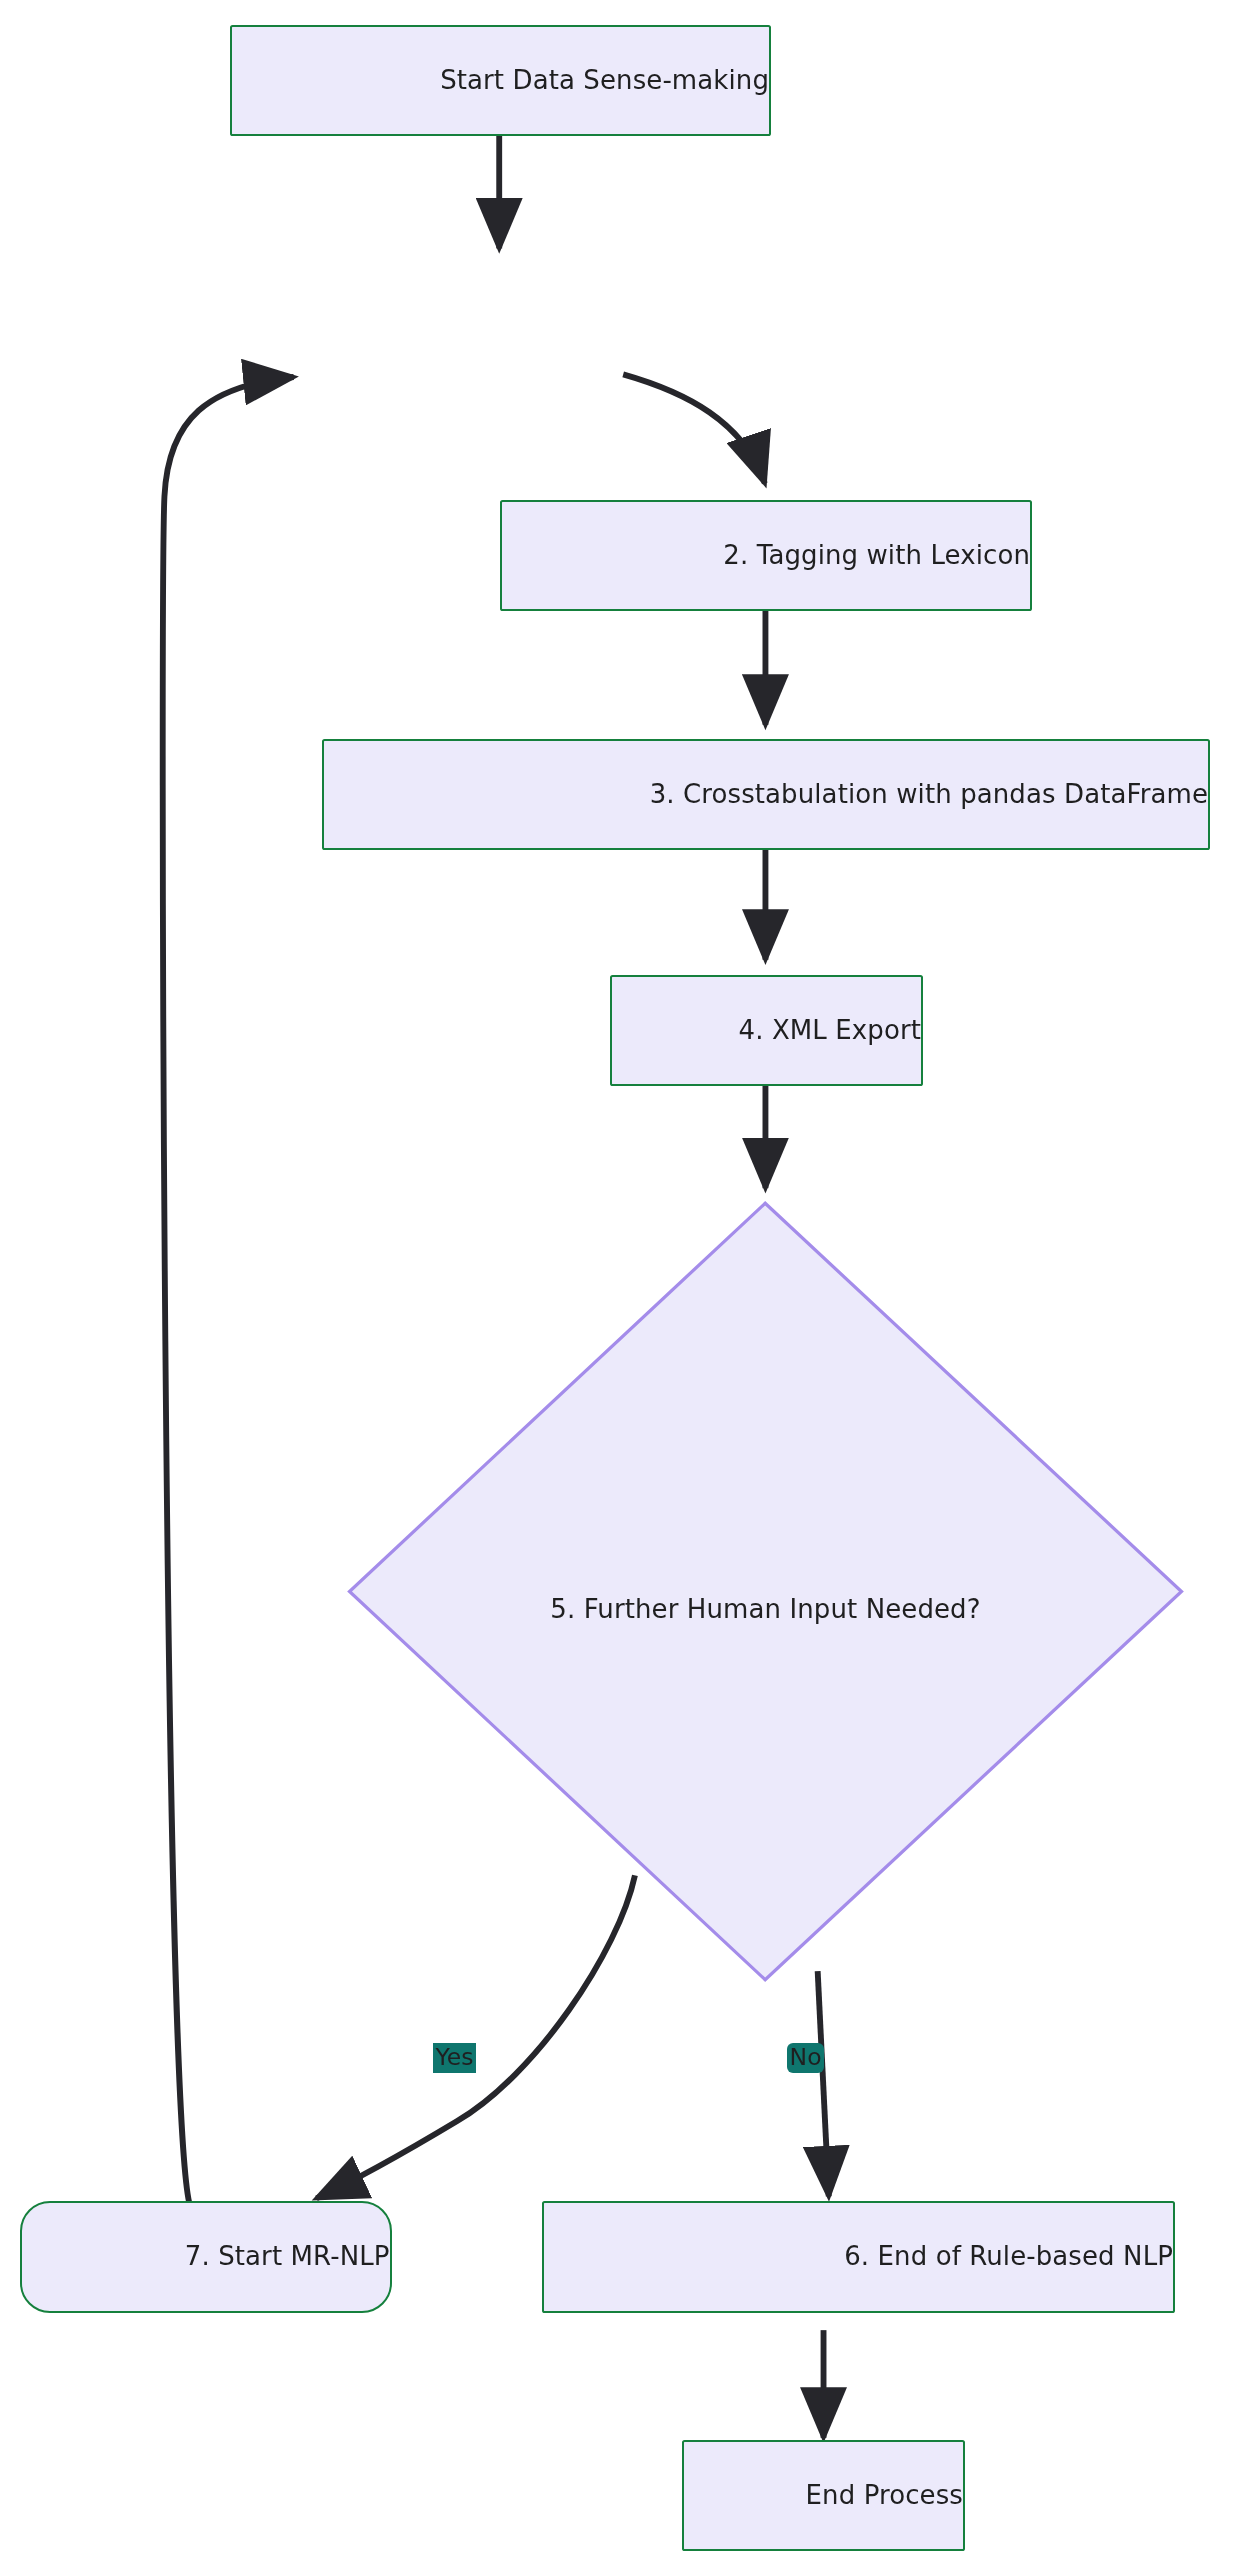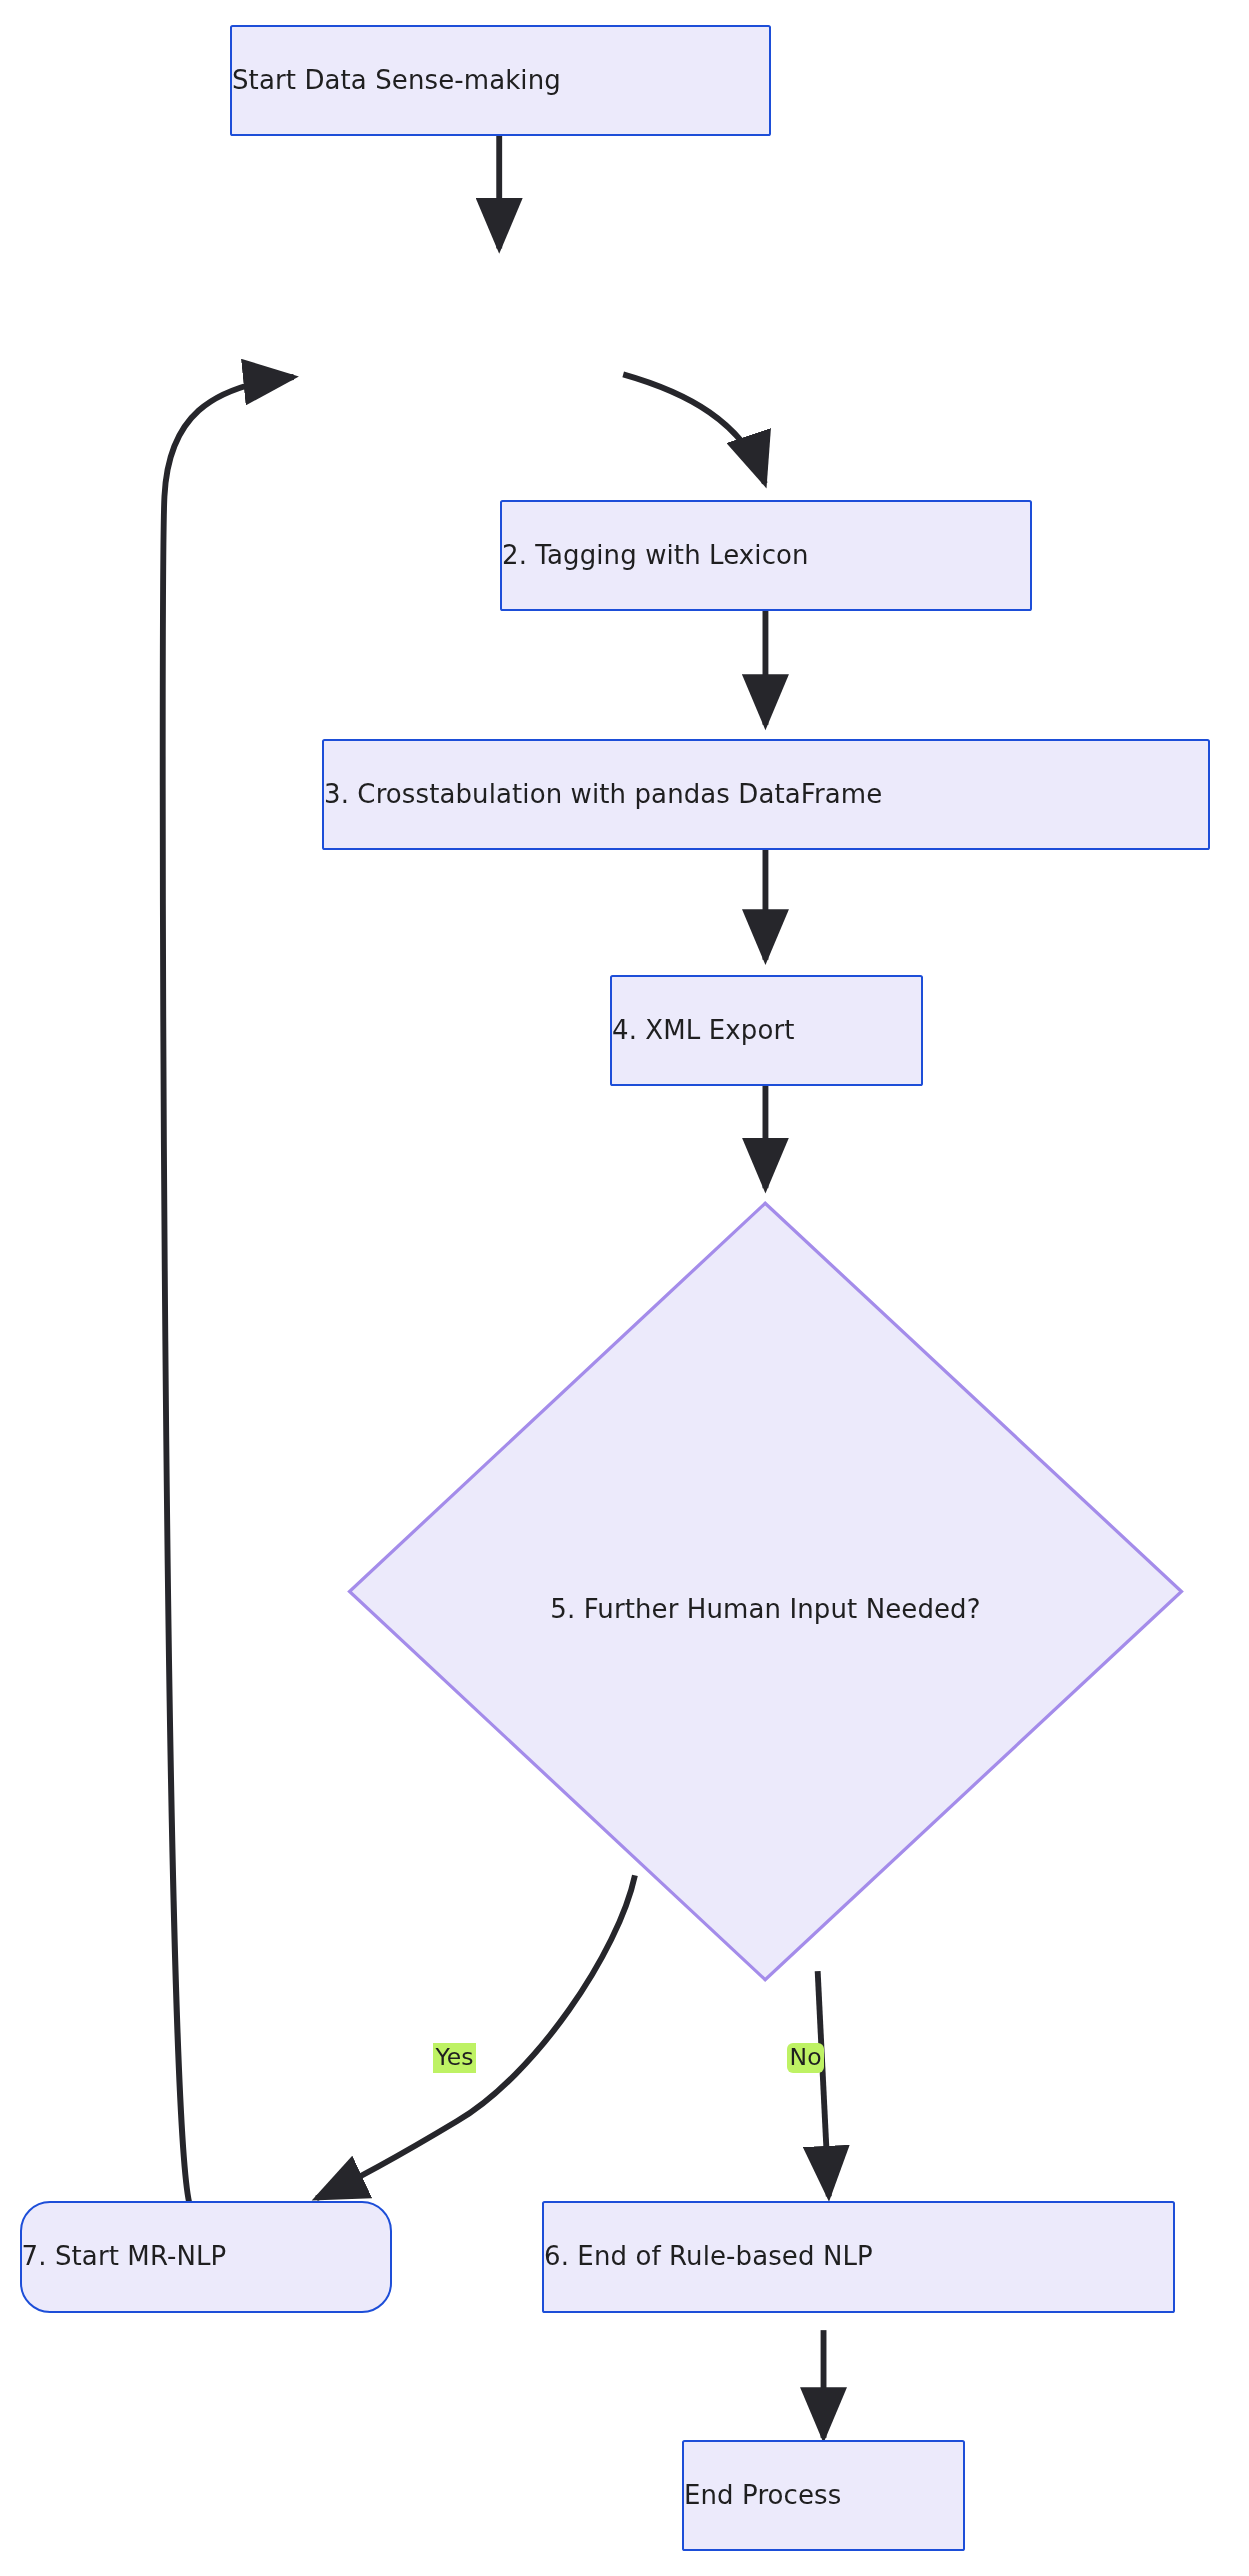--- a/index.html
+++ b/index.html
@@ -20,25 +20,25 @@
     left: 0;
     top: 0;
     width: 1249px;
     height: 2576px;
     pointer-events: none;
   }
   .node {
     position: absolute;
     box-sizing: border-box;
     background: #ECEAFB;
-    border: 2px solid #1d4ed8;
+    border: 2px solid #15803d;
     border-radius: 2.6px;
     display: flex;
     align-items: center;
-    justify-content: flex-start;
+    justify-content: flex-end;
   }
   .node-label {
     font-size: 26px;
     color: #1f1f20;
     line-height: 1.2;
     white-space: nowrap;
     letter-spacing: 0.1px;
   }
   .diamond-wrap {
     position: absolute;
@@ -49,21 +49,21 @@
     color: #1f1f20;
     white-space: nowrap;
     letter-spacing: 0.1px;
     text-align: center;
     margin-top: 19px;
   }
   .edge-label {
     position: absolute;
     font-size: 23.5px;
     color: #1f1f20;
-    background: #bef264;
+    background: #0f766e;
     padding: 1.3px 2.6px;
     line-height: 1.15;
     white-space: nowrap;
   }
 </style>
 </head>
 <body>
 
 <div id="canvas">
 

